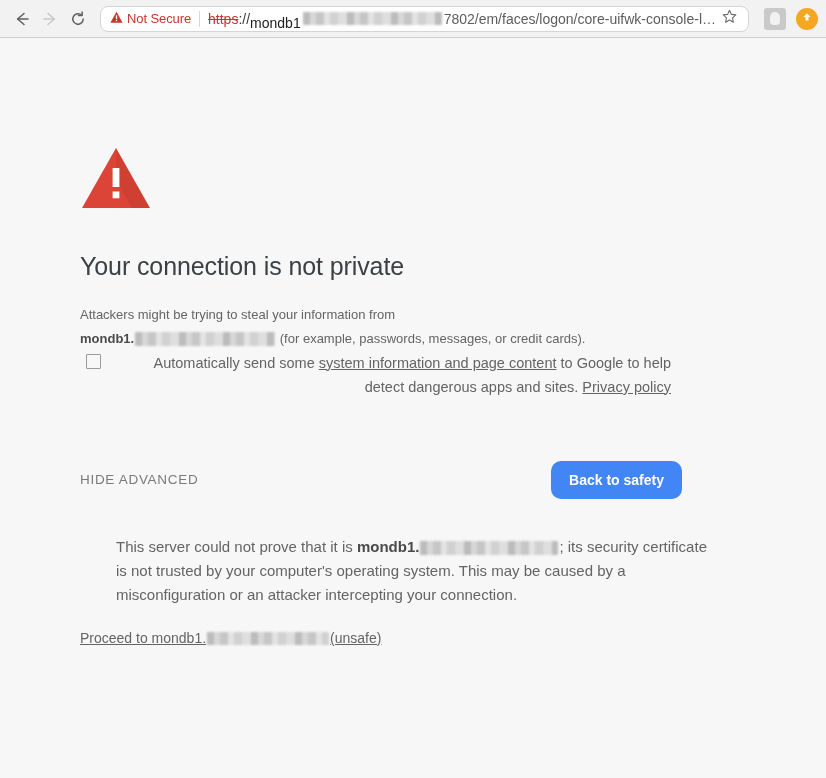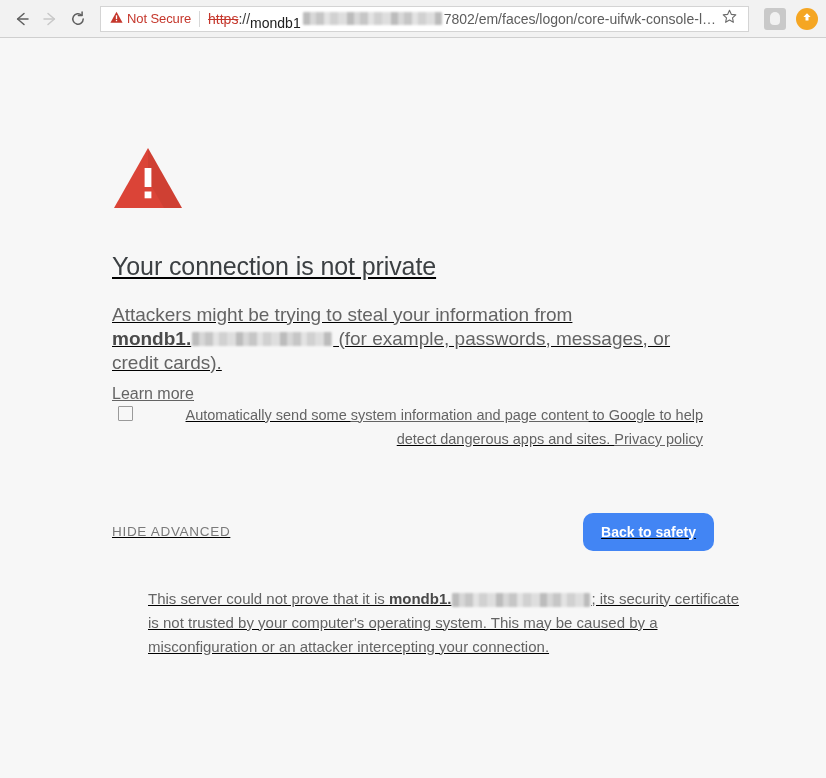--- a/index.html
+++ b/index.html
@@ -33,21 +33,21 @@
     flex: 0 0 auto;
   }
   .nav-btn svg { display: block; }
 
   .omnibox {
     flex: 1 1 auto;
     height: 26px;
     margin: 0 6px 0 8px;
     background: #ffffff;
     border: 1px solid #d4d4d4;
-    border-radius: 0;
+    border-radius: 8px;
     display: flex;
     align-items: center;
     padding: 0 6px 0 9px;
     box-sizing: border-box;
     overflow: hidden;
     min-width: 0;
   }
   .not-secure {
     display: flex;
     align-items: center;
@@ -131,38 +131,37 @@
   
   .page {
     padding: 0;
     background: #f7f7f7;
     height: 739px;
     box-sizing: border-box;
   }
   .interstitial {
     width: 600px;
     margin: 0;
-    padding: 108px 0 0 112px;
+    padding: 108px 0 0 80px;
     box-sizing: content-box;
-    text-decoration: underline;
   }
 
   .icon-triangle { margin-bottom: 36px; }
 
   h1.title {
     font-size: 25px;
     font-weight: normal;
     color: #3c4043;
     margin: 0 0 20px 0;
     letter-spacing: -0.1px;
     line-height: 1.3;
   }
 
   p.body-text {
-    font-size: 19px;
+    font-size: 13px;
     line-height: 24px;
     color: #646464;
     margin: 0 0 0 0;
     letter-spacing: 0;
   }
   .bold-host { font-weight: bold; color: #4a4a4a; }
 
   a.link {
     color: #646464;
     text-decoration: underline;
@@ -329,36 +328,36 @@
       </svg>
     </div>
 
     <h1 class="title">Your connection is not private</h1>
 
     <p class="body-text">
       <span>Attackers might be trying to steal your information from</span><br>
       <span class="bold-host">mondb1.</span><span class="redact" style="width:140px;height:14px;margin:0 1px;"></span><span> (for example, passwords, messages, or credit cards).</span>
     </p>
 
-    <div class="learn-more-row">
-      <a class="link">Learn more</a>
-    </div>
 
 
     <div class="optin">
       <div class="checkbox"></div>
       <div class="optin-text">
         <span>Automatically send some </span><a class="link">system information and page content</a><span> to Google to help detect dangerous apps and sites. </span><a class="link">Privacy policy</a>
       </div>
     </div>
 
     <div class="advanced-row">
       <span class="hide-advanced">HIDE ADVANCED</span>
       <button class="btn-safety">Back to safety</button>
     </div>
 
     <div class="advanced-body">
       <span>This server could not prove that it is </span><span class="bold-host">mondb1.</span><span class="redact" style="width:138px;height:14px;margin:0 1px;"></span><span>; its security certificate is not trusted by your computer's operating system. This may be caused by a misconfiguration or an attacker intercepting your connection.</span>
     </div>
 
+    <div class="proceed-row">
+      <a class="proceed"><span>Proceed to mondb1.</span><span class="redact" style="width:122px;height:13px;margin:0 1px;"></span><span>(unsafe)</span></a>
+    </div>
 
   </div>
 </div>
 
 </body></html>

